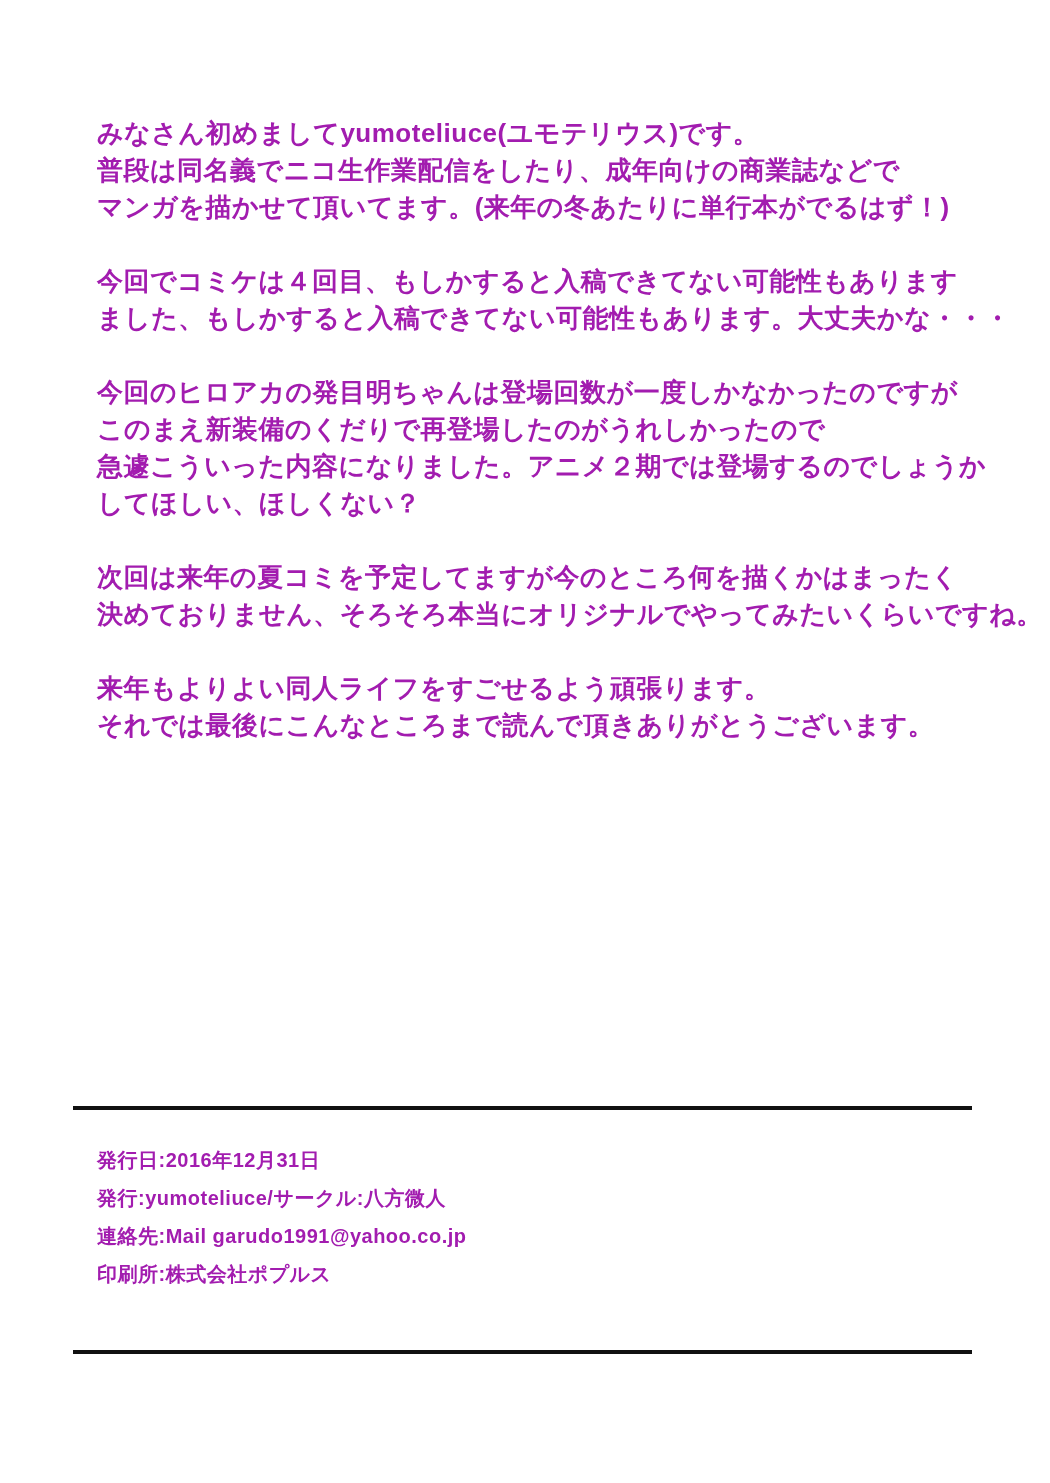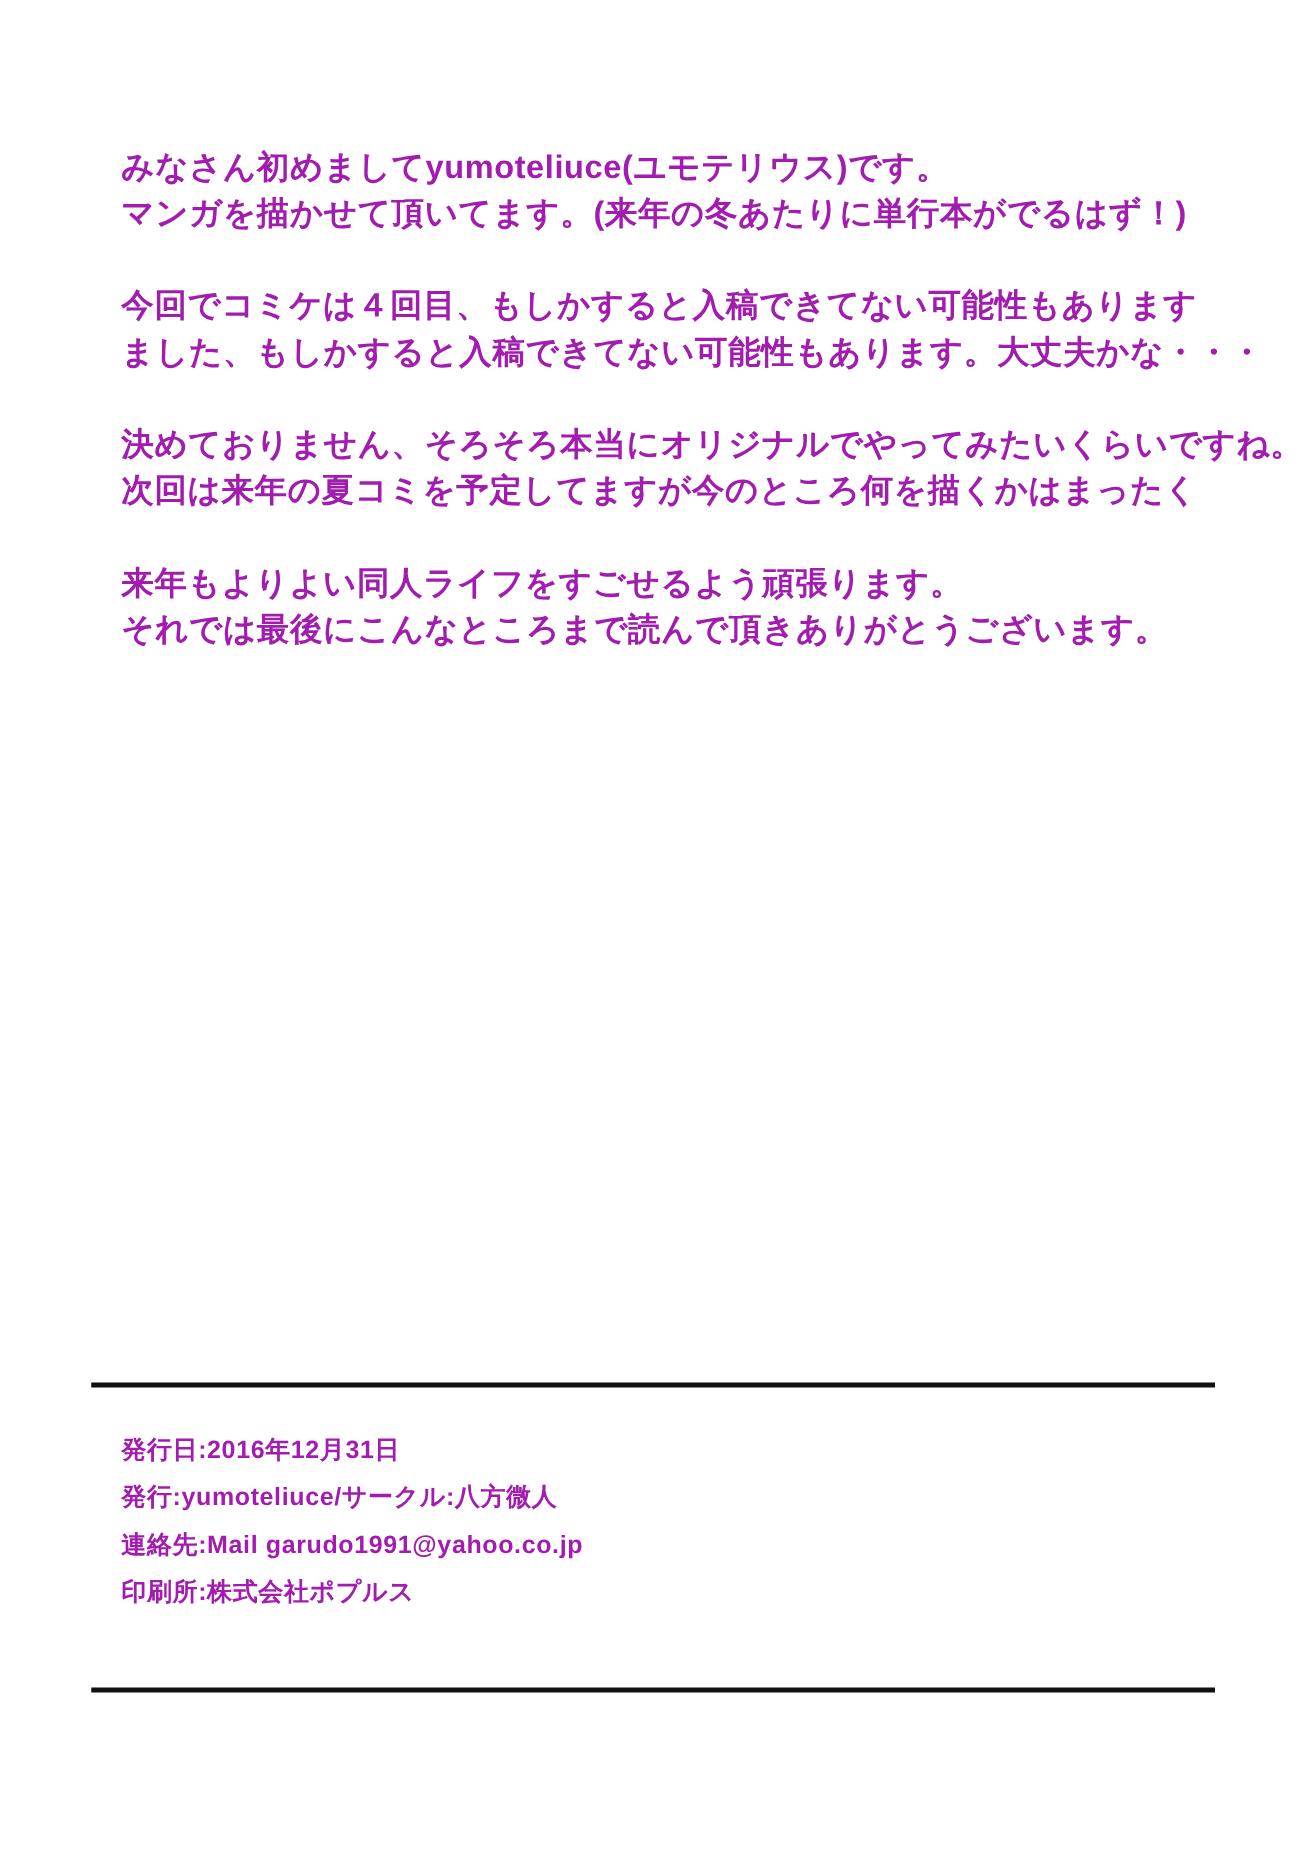--- a/index.html
+++ b/index.html
@@ -57,29 +57,36 @@
   }
 </style>
 </head>
 <body>
 
 <div class="page">
 
   <div class="afterword">
     <div class="para">
       <div class="line">みなさん初めましてyumoteliuce(ユモテリウス)です。</div>
+      <div class="line">普段は同名義でニコ生作業配信をしたり、成年向けの商業誌などで</div>
       <div class="line">マンガを描かせて頂いてます。(来年の冬あたりに単行本がでるはず！)</div>
     </div>
     <div class="para">
       <div class="line">今回でコミケは４回目、もしかすると入稿できてない可能性もあります</div>
       <div class="line">ました、もしかすると入稿できてない可能性もあります。大丈夫かな・・・</div>
     </div>
     <div class="para">
+      <div class="line">今回のヒロアカの発目明ちゃんは登場回数が一度しかなかったのですが</div>
+      <div class="line">このまえ新装備のくだりで再登場したのがうれしかったので</div>
+      <div class="line">急遽こういった内容になりました。アニメ２期では登場するのでしょうか</div>
+      <div class="line">してほしい、ほしくない？</div>
+    </div>
+    <div class="para">
+      <div class="line">次回は来年の夏コミを予定してますが今のところ何を描くかはまったく</div>
       <div class="line">決めておりません、そろそろ本当にオリジナルでやってみたいくらいですね。</div>
-      <div class="line">次回は来年の夏コミを予定してますが今のところ何を描くかはまったく</div>
     </div>
     <div class="para">
       <div class="line">来年もよりよい同人ライフをすごせるよう頑張ります。</div>
       <div class="line">それでは最後にこんなところまで読んで頂きありがとうございます。</div>
     </div>
   </div>
 
   <div class="rule rule-top"></div>
 
   <div class="colophon">

